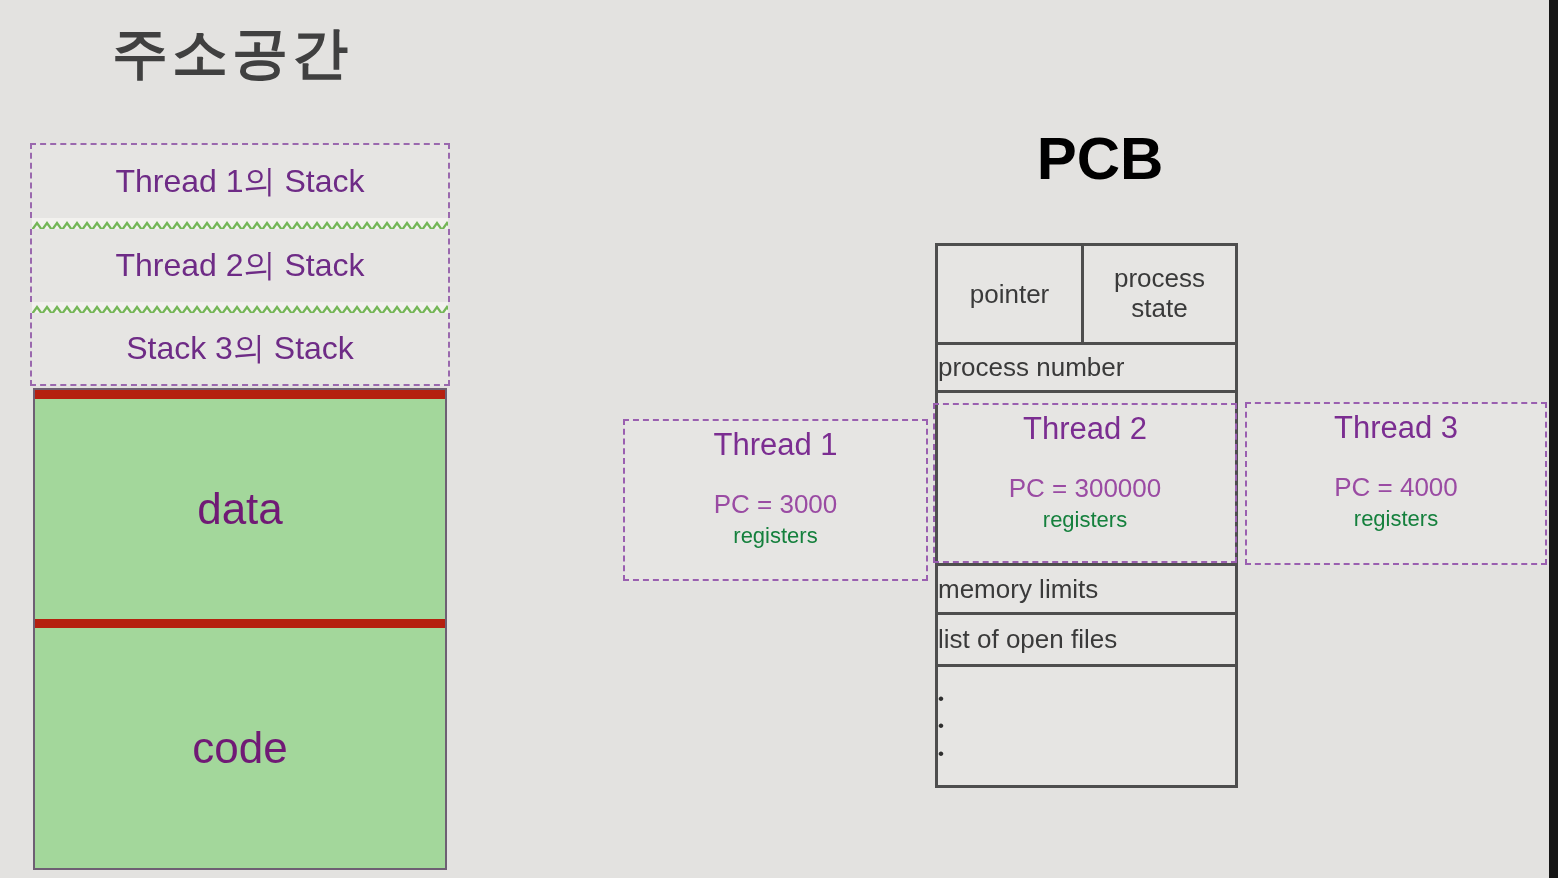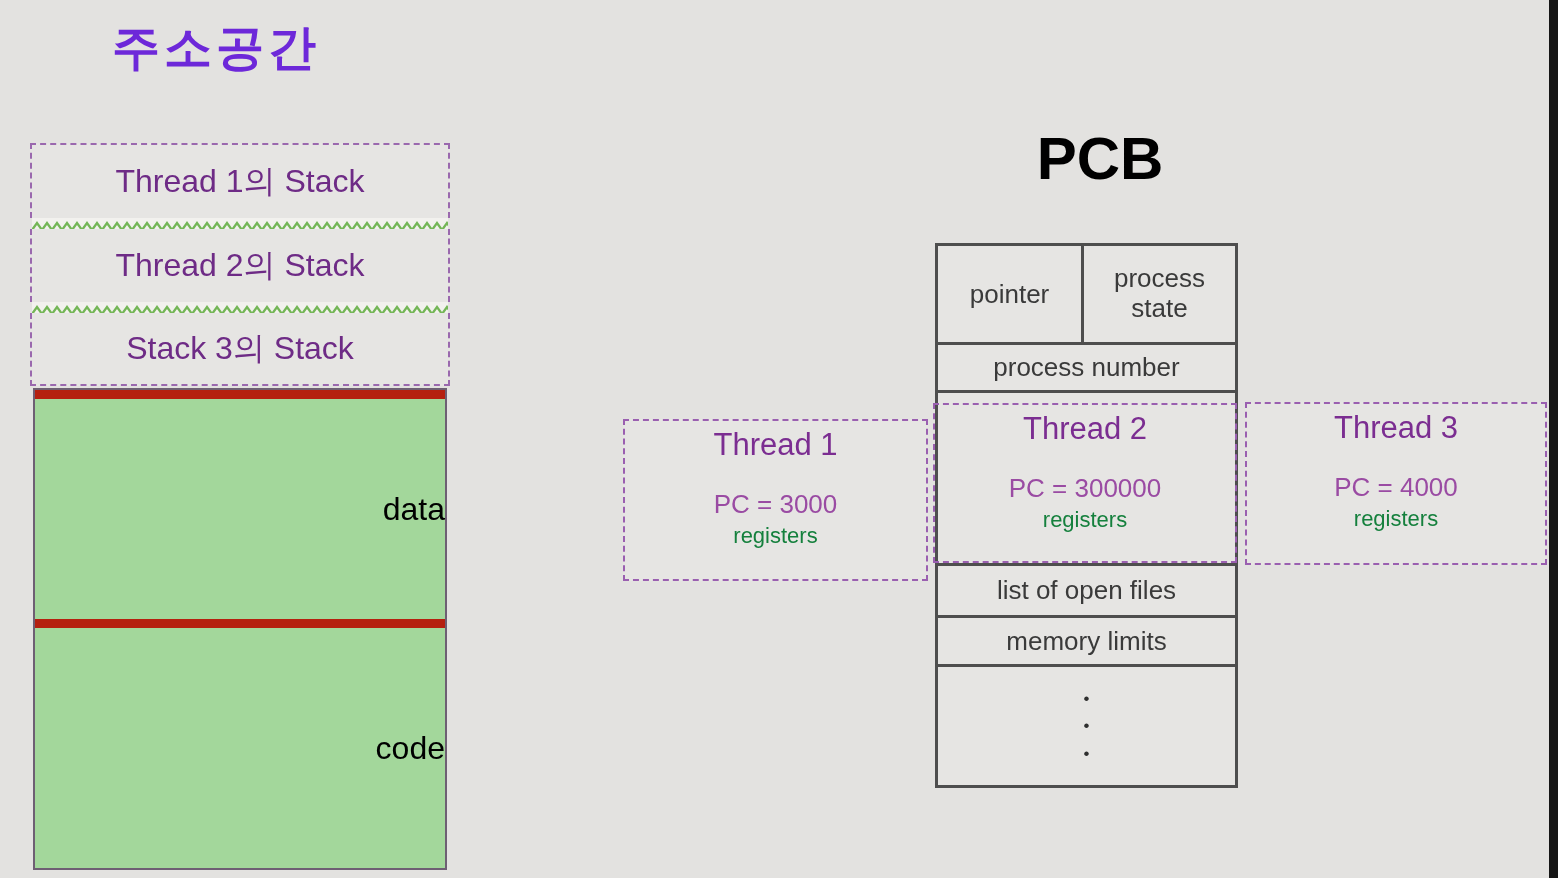--- a/index.html
+++ b/index.html
@@ -13,24 +13,24 @@
   }
   .stage {
     position: relative;
     width: 1558px;
     height: 878px;
   }
   
   .as-title {
     position: absolute;
     left: 112px; top: 16px;
-    font-size: 48px;
+    font-size: 56px;
     font-weight: bold;
     letter-spacing: 4px;
-    color: #6d28d9;
+    color: #404040;
     font-family: Liberation Mono, monospace;
   }
   .pcb-title {
     position: absolute;
     left: 935px; top: 124px;
     width: 330px;
     text-align: center;
     font-size: 60px;
     font-weight: bold;
     color: #000000;
@@ -81,43 +81,42 @@
     box-sizing: border-box;
     border: 2px solid #6e5f73;
     display: flex;
     flex-direction: column;
   }
   .red-band { flex: 0 0 9px; background: #b5200f; }
   .green-cell {
     background: #a3d79b;
     display: flex;
     align-items: center;
-    justify-content: flex-end;
-    font-size: 32px;
-    color: #000000;
+    justify-content: center;
+    font-size: 44px;
+    color: #701a75;
   }
   .green-data { flex: 0 0 220px; }
   .green-code { flex: 1 1 auto; }
   
   .pcb-table {
     position: absolute;
     left: 935px; top: 243px;
     width: 303px; height: 545px;
     box-sizing: border-box;
     border: 3px solid #4e4e4e;
     background: #e6e5e3;
     display: flex;
     flex-direction: column;
     font-size: 26px;
     color: #3a3a3a;
   }
   .pcb-row {
     display: flex;
     align-items: center;
-    justify-content: center;
     text-align: center;
     border-bottom: 3px solid #4e4e4e;
     box-sizing: border-box;
   }
   .row-top   { flex: 0 0 99px; padding: 0; }
   .cell-pointer {
     flex: 0 0 146px;
     height: 100%;
     display: flex; align-items: center; justify-content: center;
     border-right: 3px solid #4e4e4e;
@@ -232,25 +231,25 @@
         <span>pointer</span>
       </div>
       <div class="cell-state">
         <span>process state</span>
       </div>
     </div>
     <div class="pcb-row row-number">
       <span>process number</span>
     </div>
     <div class="pcb-row row-threads"></div>
+    <div class="pcb-row row-memory">
+      <span>memory limits</span>
+    </div>
     <div class="pcb-row row-files">
       <span>list of open files</span>
-    </div>
-    <div class="pcb-row row-memory">
-      <span>memory limits</span>
     </div>
     <div class="pcb-row row-dots">
       <span>•
 •
 •</span>
     </div>
   </div>
 
   <div class="thread-box thread-box-1">
     <div class="thread-name">Thread 1</div>

